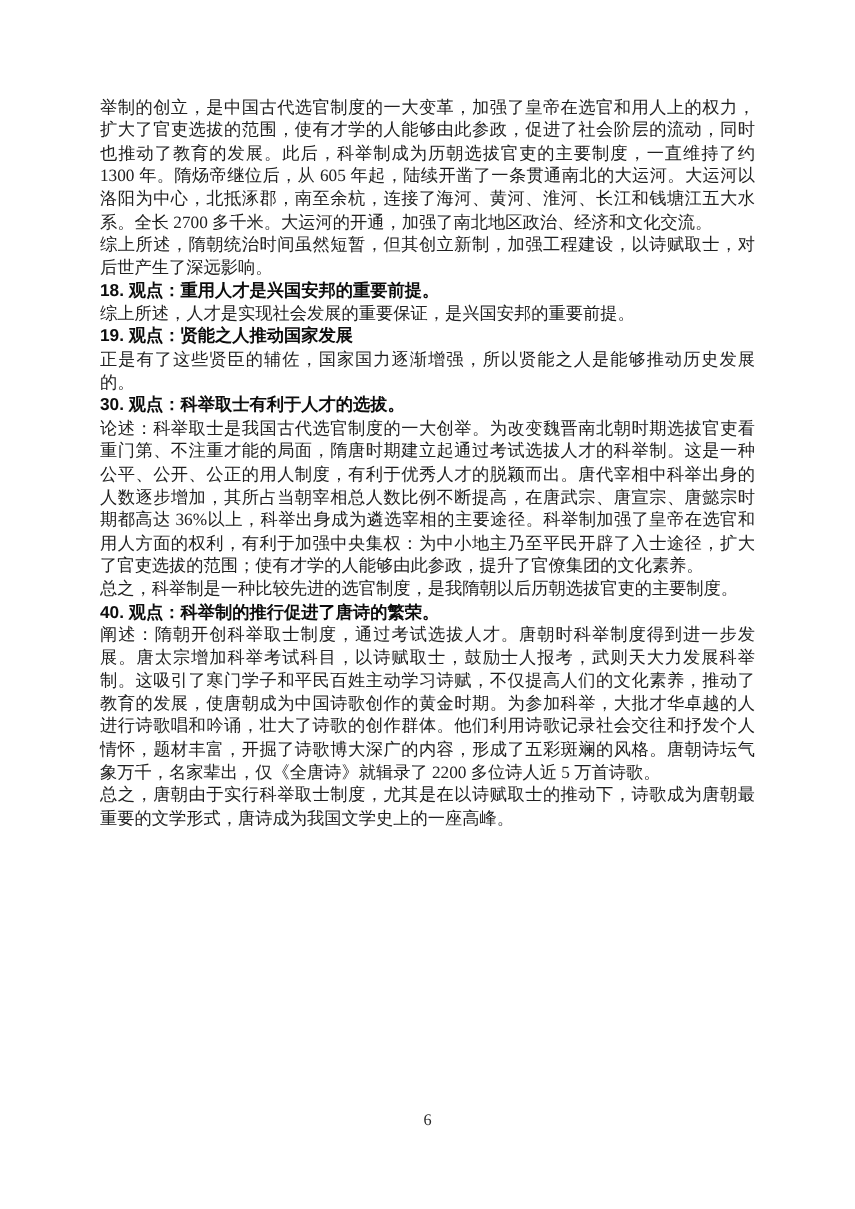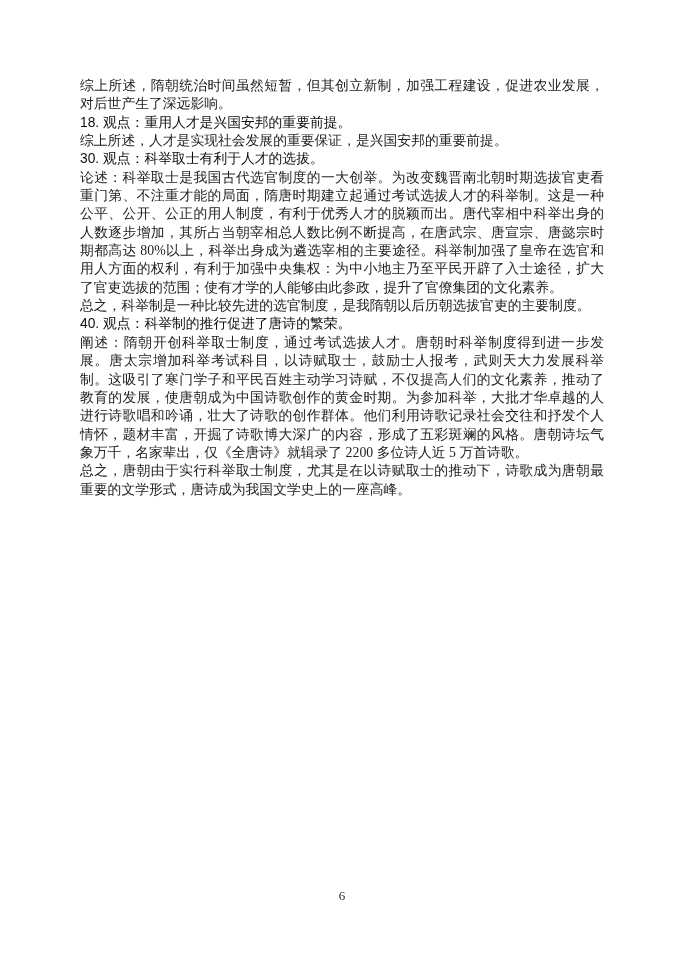--- a/index.html
+++ b/index.html
@@ -28,43 +28,46 @@
   }
   .text-column p {
     margin: 0;
     padding: 0;
   }
   .para {
     font-weight: 400;
   }
   .heading {
     font-family: "Liberation Sans", "DejaVu Sans", sans-serif;
-    font-weight: 400;
+    font-weight: 700;
     color: #0d0d0d;
   }
   .page-footer {
     position: absolute;
     left: 0;
     top: 888px;
     width: 100%;
     text-align: center;
     font-size: 13px;
     color: #2a2a2a;
     font-family: "Liberation Serif", "DejaVu Serif", serif;
   }
 </style>
 </head>
 <body>
 
 <div class="page">
   <div class="text-column">
-    <p class="para">综上所述，隋朝统治时间虽然短暂，但其创立新制，加强工程建设，促进农业发展，对后世产生了深远影响。</p>
+    <p class="para">举制的创立，是中国古代选官制度的一大变革，加强了皇帝在选官和用人上的权力，扩大了官吏选拔的范围，使有才学的人能够由此参政，促进了社会阶层的流动，同时也推动了教育的发展。此后，科举制成为历朝选拔官吏的主要制度，一直维持了约 1300 年。隋炀帝继位后，从 605 年起，陆续开凿了一条贯通南北的大运河。大运河以洛阳为中心，北抵涿郡，南至余杭，连接了海河、黄河、淮河、长江和钱塘江五大水系。全长 2700 多千米。大运河的开通，加强了南北地区政治、经济和文化交流。</p>
+    <p class="para">综上所述，隋朝统治时间虽然短暂，但其创立新制，加强工程建设，以诗赋取士，对后世产生了深远影响。</p>
     <p class="heading">18. 观点：重用人才是兴国安邦的重要前提。</p>
     <p class="para">综上所述，人才是实现社会发展的重要保证，是兴国安邦的重要前提。</p>
+    <p class="heading">19. 观点：贤能之人推动国家发展</p>
+    <p class="para">正是有了这些贤臣的辅佐，国家国力逐渐增强，所以贤能之人是能够推动历史发展的。</p>
     <p class="heading">30. 观点：科举取士有利于人才的选拔。</p>
-    <p class="para">论述：科举取士是我国古代选官制度的一大创举。为改变魏晋南北朝时期选拔官吏看重门第、不注重才能的局面，隋唐时期建立起通过考试选拔人才的科举制。这是一种公平、公开、公正的用人制度，有利于优秀人才的脱颖而出。唐代宰相中科举出身的人数逐步增加，其所占当朝宰相总人数比例不断提高，在唐武宗、唐宣宗、唐懿宗时期都高达 80%以上，科举出身成为遴选宰相的主要途径。科举制加强了皇帝在选官和用人方面的权利，有利于加强中央集权：为中小地主乃至平民开辟了入士途径，扩大了官吏选拔的范围；使有才学的人能够由此参政，提升了官僚集团的文化素养。</p>
+    <p class="para">论述：科举取士是我国古代选官制度的一大创举。为改变魏晋南北朝时期选拔官吏看重门第、不注重才能的局面，隋唐时期建立起通过考试选拔人才的科举制。这是一种公平、公开、公正的用人制度，有利于优秀人才的脱颖而出。唐代宰相中科举出身的人数逐步增加，其所占当朝宰相总人数比例不断提高，在唐武宗、唐宣宗、唐懿宗时期都高达 36%以上，科举出身成为遴选宰相的主要途径。科举制加强了皇帝在选官和用人方面的权利，有利于加强中央集权：为中小地主乃至平民开辟了入士途径，扩大了官吏选拔的范围；使有才学的人能够由此参政，提升了官僚集团的文化素养。</p>
     <p class="para">总之，科举制是一种比较先进的选官制度，是我隋朝以后历朝选拔官吏的主要制度。</p>
     <p class="heading">40. 观点：科举制的推行促进了唐诗的繁荣。</p>
     <p class="para">阐述：隋朝开创科举取士制度，通过考试选拔人才。唐朝时科举制度得到进一步发展。唐太宗增加科举考试科目，以诗赋取士，鼓励士人报考，武则天大力发展科举制。这吸引了寒门学子和平民百姓主动学习诗赋，不仅提高人们的文化素养，推动了教育的发展，使唐朝成为中国诗歌创作的黄金时期。为参加科举，大批才华卓越的人进行诗歌唱和吟诵，壮大了诗歌的创作群体。他们利用诗歌记录社会交往和抒发个人情怀，题材丰富，开掘了诗歌博大深广的内容，形成了五彩斑斓的风格。唐朝诗坛气象万千，名家辈出，仅《全唐诗》就辑录了 2200 多位诗人近 5 万首诗歌。</p>
     <p class="para">总之，唐朝由于实行科举取士制度，尤其是在以诗赋取士的推动下，诗歌成为唐朝最重要的文学形式，唐诗成为我国文学史上的一座高峰。</p>
   </div>
   <div class="page-footer">6</div>
 </div>
 
 </body></html>

